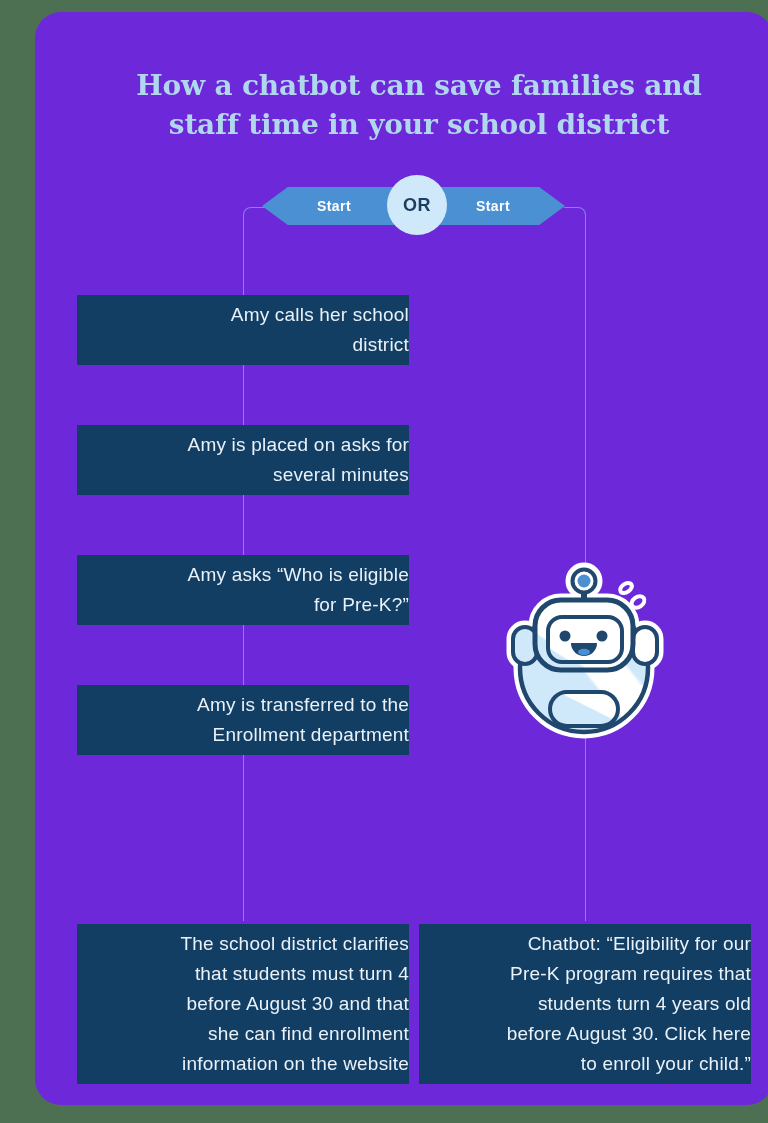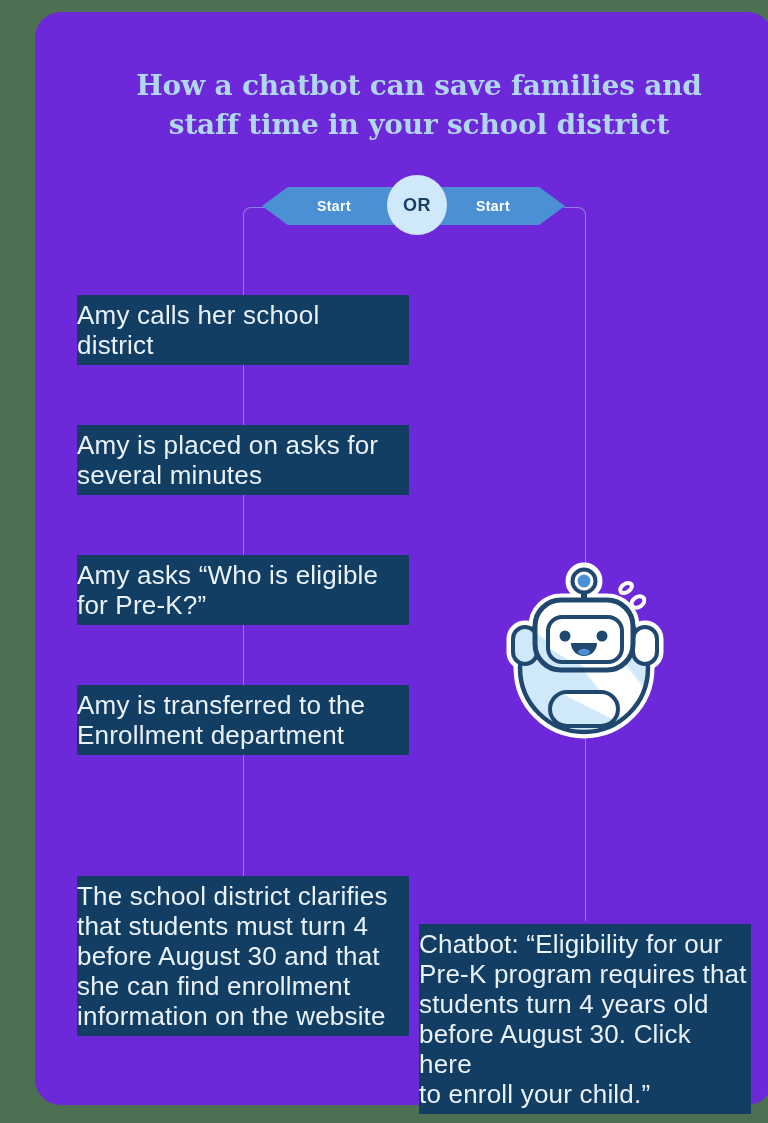--- a/index.html
+++ b/index.html
@@ -82,36 +82,36 @@
     display:flex; align-items:center; justify-content:center;
     color:#1c3e61;
     font-size:18px;
     font-weight:700;
     letter-spacing:0.5px;
   }
   .step {
     position:absolute;
     width:332px;
     padding:5px 0;
-    text-align:left;
+    text-align:right;
     color:#e9f1f9;
-    font-size:26px;
+    font-size:19px;
     line-height:30px;
     letter-spacing:0.2px;
     white-space:pre-line;
     background:#133e63; 
   }
   .col-left  { left:42px;  }
   .col-right { left:384px; }
   .s-l1 { top:283px; }
   .s-l2 { top:413px; }
   .s-l3 { top:543px; }
   .s-l4 { top:673px; }
   .s-l5 { top:803px; }
-  .s-l6 { top:864px; }
+  .s-l6 { top:912px; }
   .s-r1 { top:283px; }
   .s-r2 { top:912px; }
   .robot {
     position:absolute;
     left:450px; top:540px;
   }
 </style>
 </head>
 <body>
 

